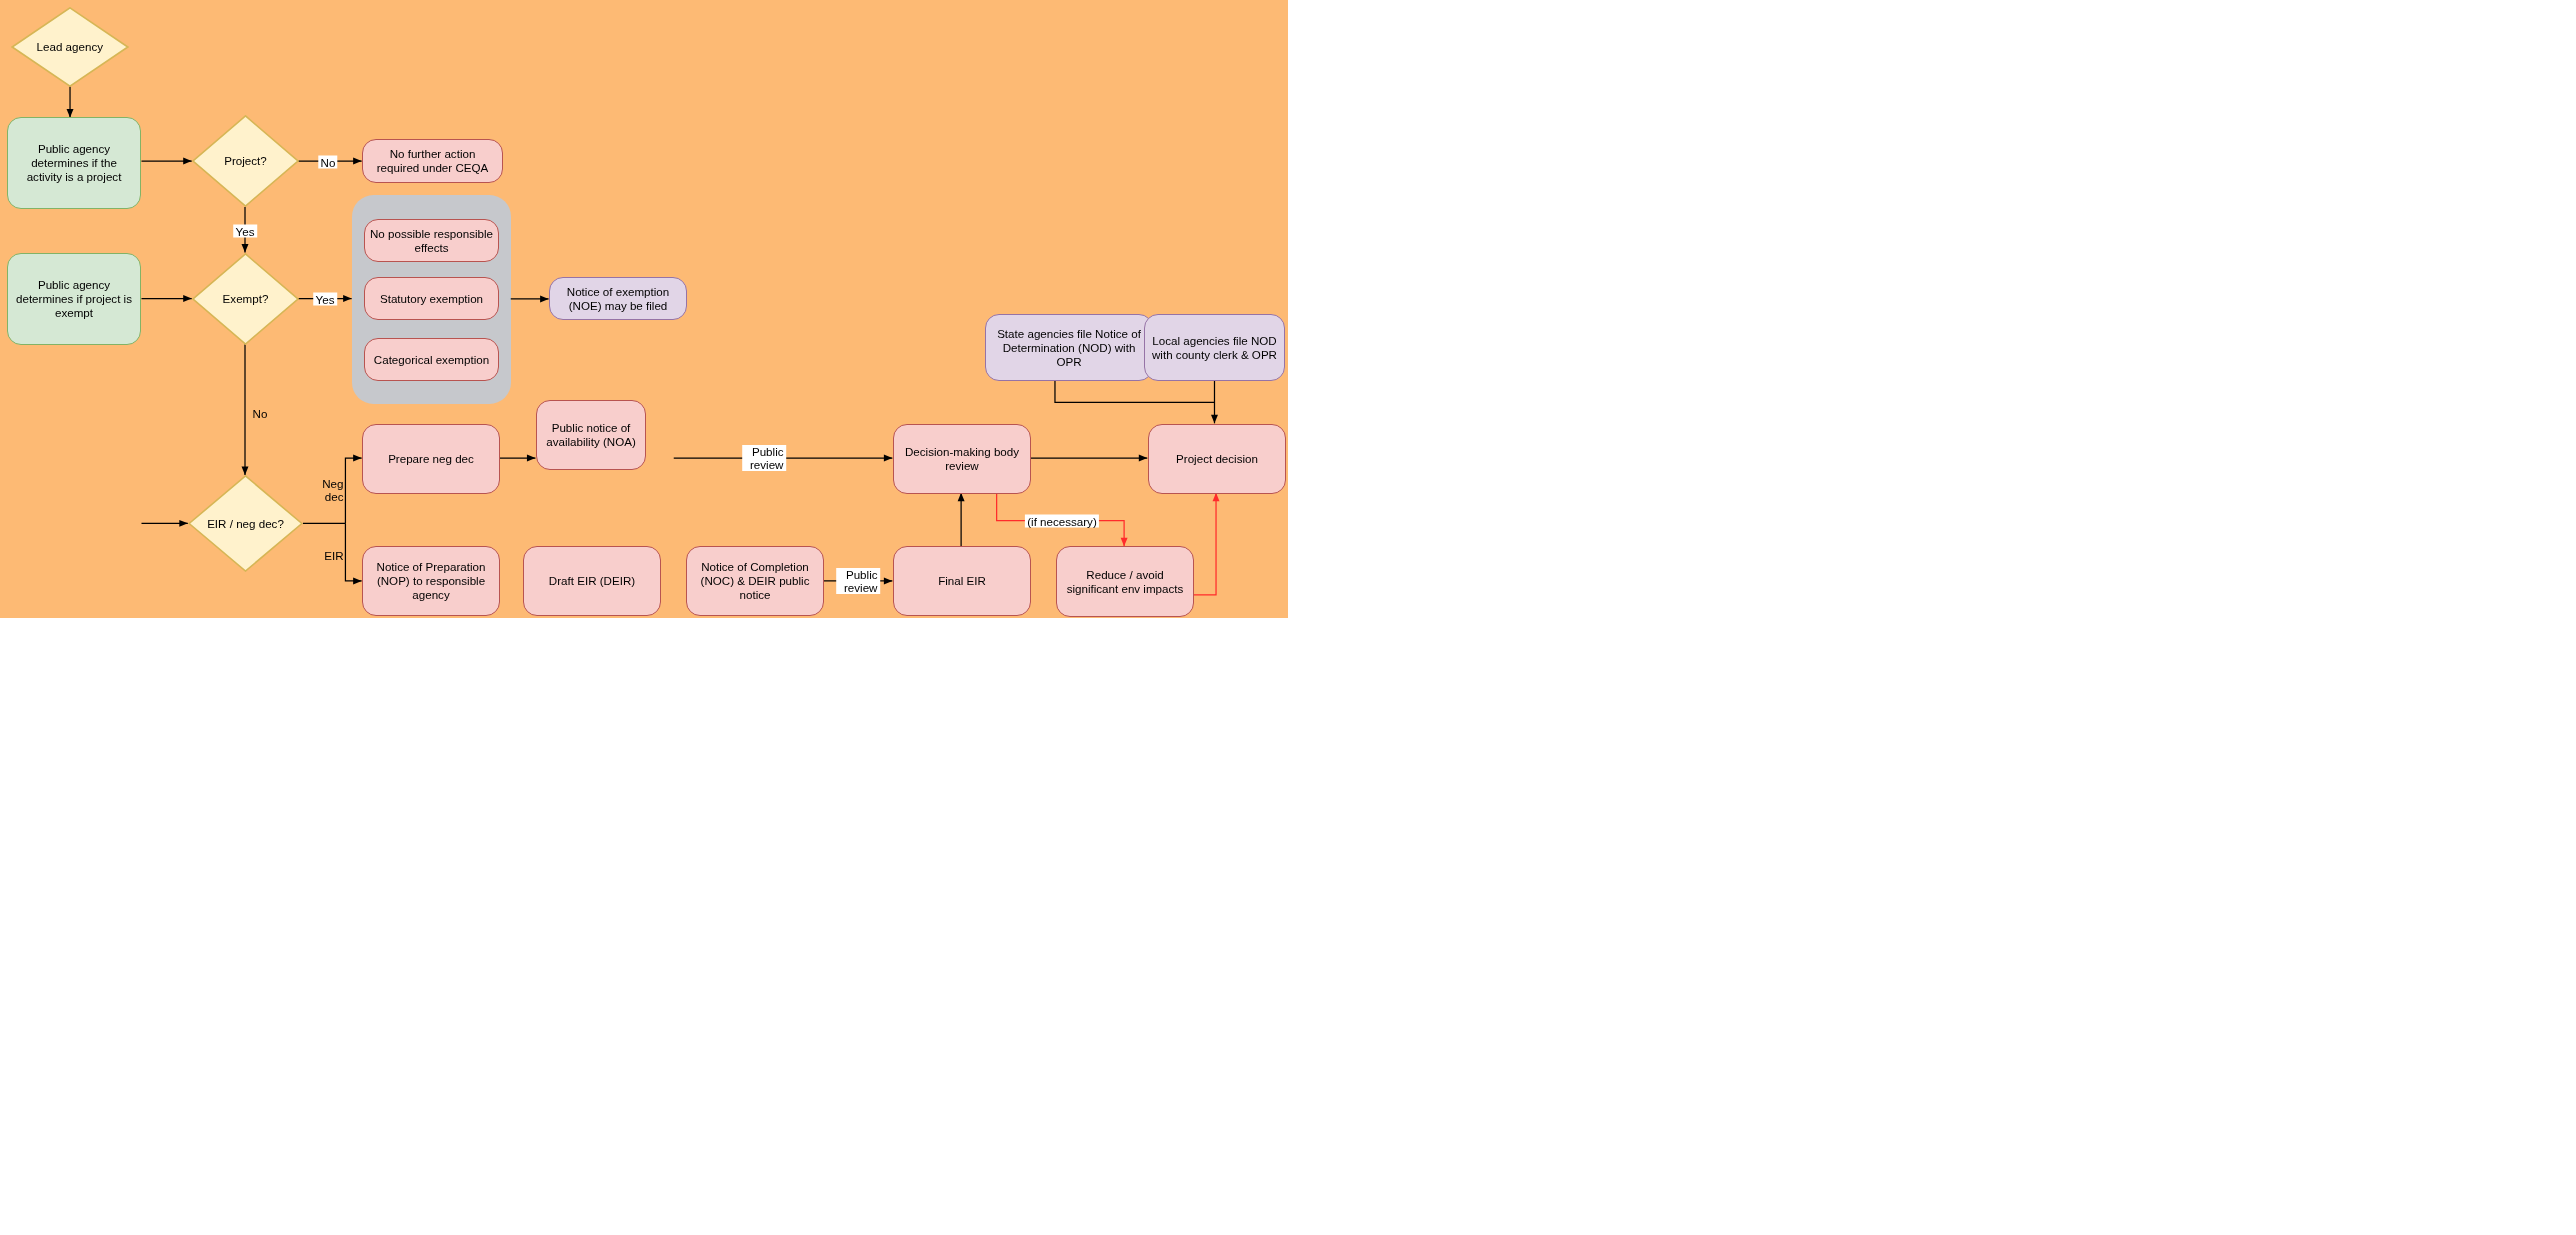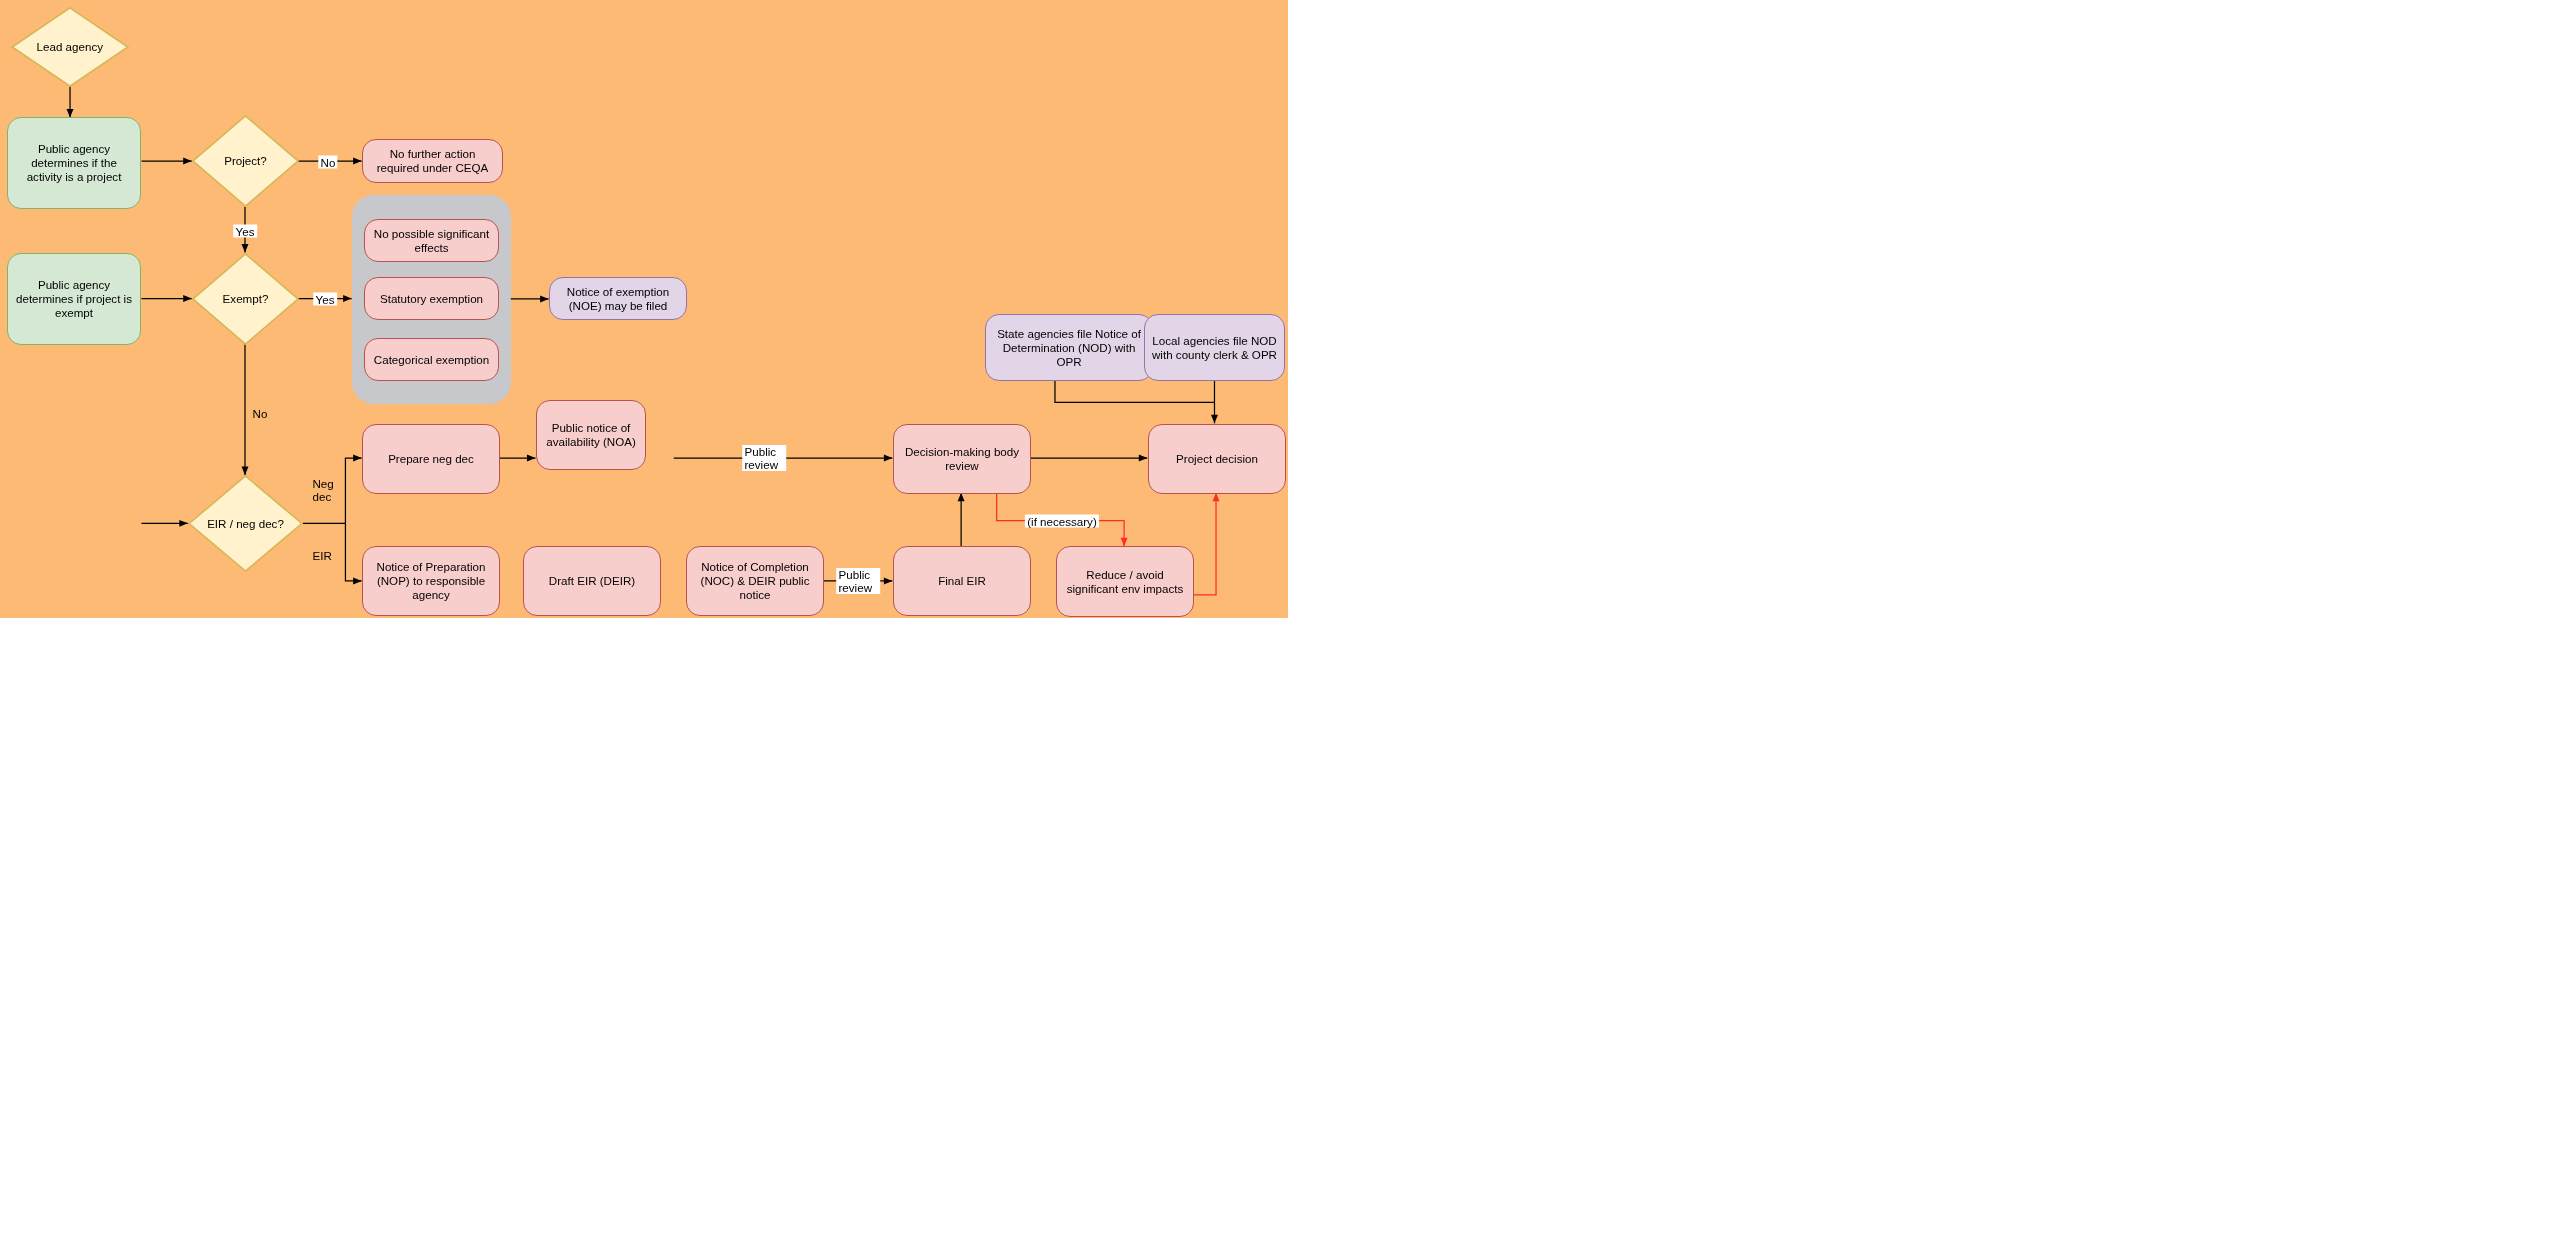--- a/index.html
+++ b/index.html
@@ -11,21 +11,21 @@
   .box{border-radius:14px;border:1.2px solid;padding:3.1px 4.6px;}
   .green{background:#D5E8D4;border-color:#82B366;}
   .red{background:#F8CECC;border-color:#B85450;}
   .purple{background:#E1D5E7;border-color:#9673A6;}
   .group{position:absolute;background:#C6C8CC;border-radius:21.6px;}
   .diamond{padding:0;}
   .diamond .shape{position:absolute;left:0;top:0;width:100%;height:100%;}
   .diamond .shape polygon{fill:#FFF2CC;stroke:#D6B656;stroke-width:1.6;vector-effect:non-scaling-stroke;}
   .dlbl{position:relative;z-index:2;}
   .elabel{position:absolute;transform:translate(-50%,-50%);font-size:11.6px;line-height:13px;
-          text-align:left;white-space:pre-line;z-index:3;}
+          text-align:right;white-space:pre-line;z-index:3;}
   .onwire{background:#fff;padding:0 2.3px;}
 </style>
 </head>
 <body>
 
 <div id="canvas">
 
   <div class="group" style="left:352px;top:195px;width:159px;height:209px"></div>
 
   <svg class="edges" viewBox="0 0 1667 800" width="1288" height="618">
@@ -96,21 +96,21 @@
     <div>Public agency determines if the activity is a project</div>
   </div>
   <div class="node box green" style="left:7px;top:253px;width:134px;height:92px">
     <div>Public agency determines if project is exempt</div>
   </div>
 
   <div class="node box red" style="left:362px;top:139px;width:141px;height:44px">
     <div>No further action required under CEQA</div>
   </div>
   <div class="node box red" style="left:364px;top:219px;width:135px;height:43px">
-    <div>No possible significant effects</div>
+    <div>No possible responsible effects</div>
   </div>
   <div class="node box red" style="left:364px;top:277px;width:135px;height:43px">
     <div>Statutory exemption</div>
   </div>
   <div class="node box red" style="left:364px;top:338px;width:135px;height:43px">
     <div>Categorical exemption</div>
   </div>
   <div class="node box red" style="left:362px;top:424px;width:138px;height:70px">
     <div>Prepare neg dec</div>
   </div>

